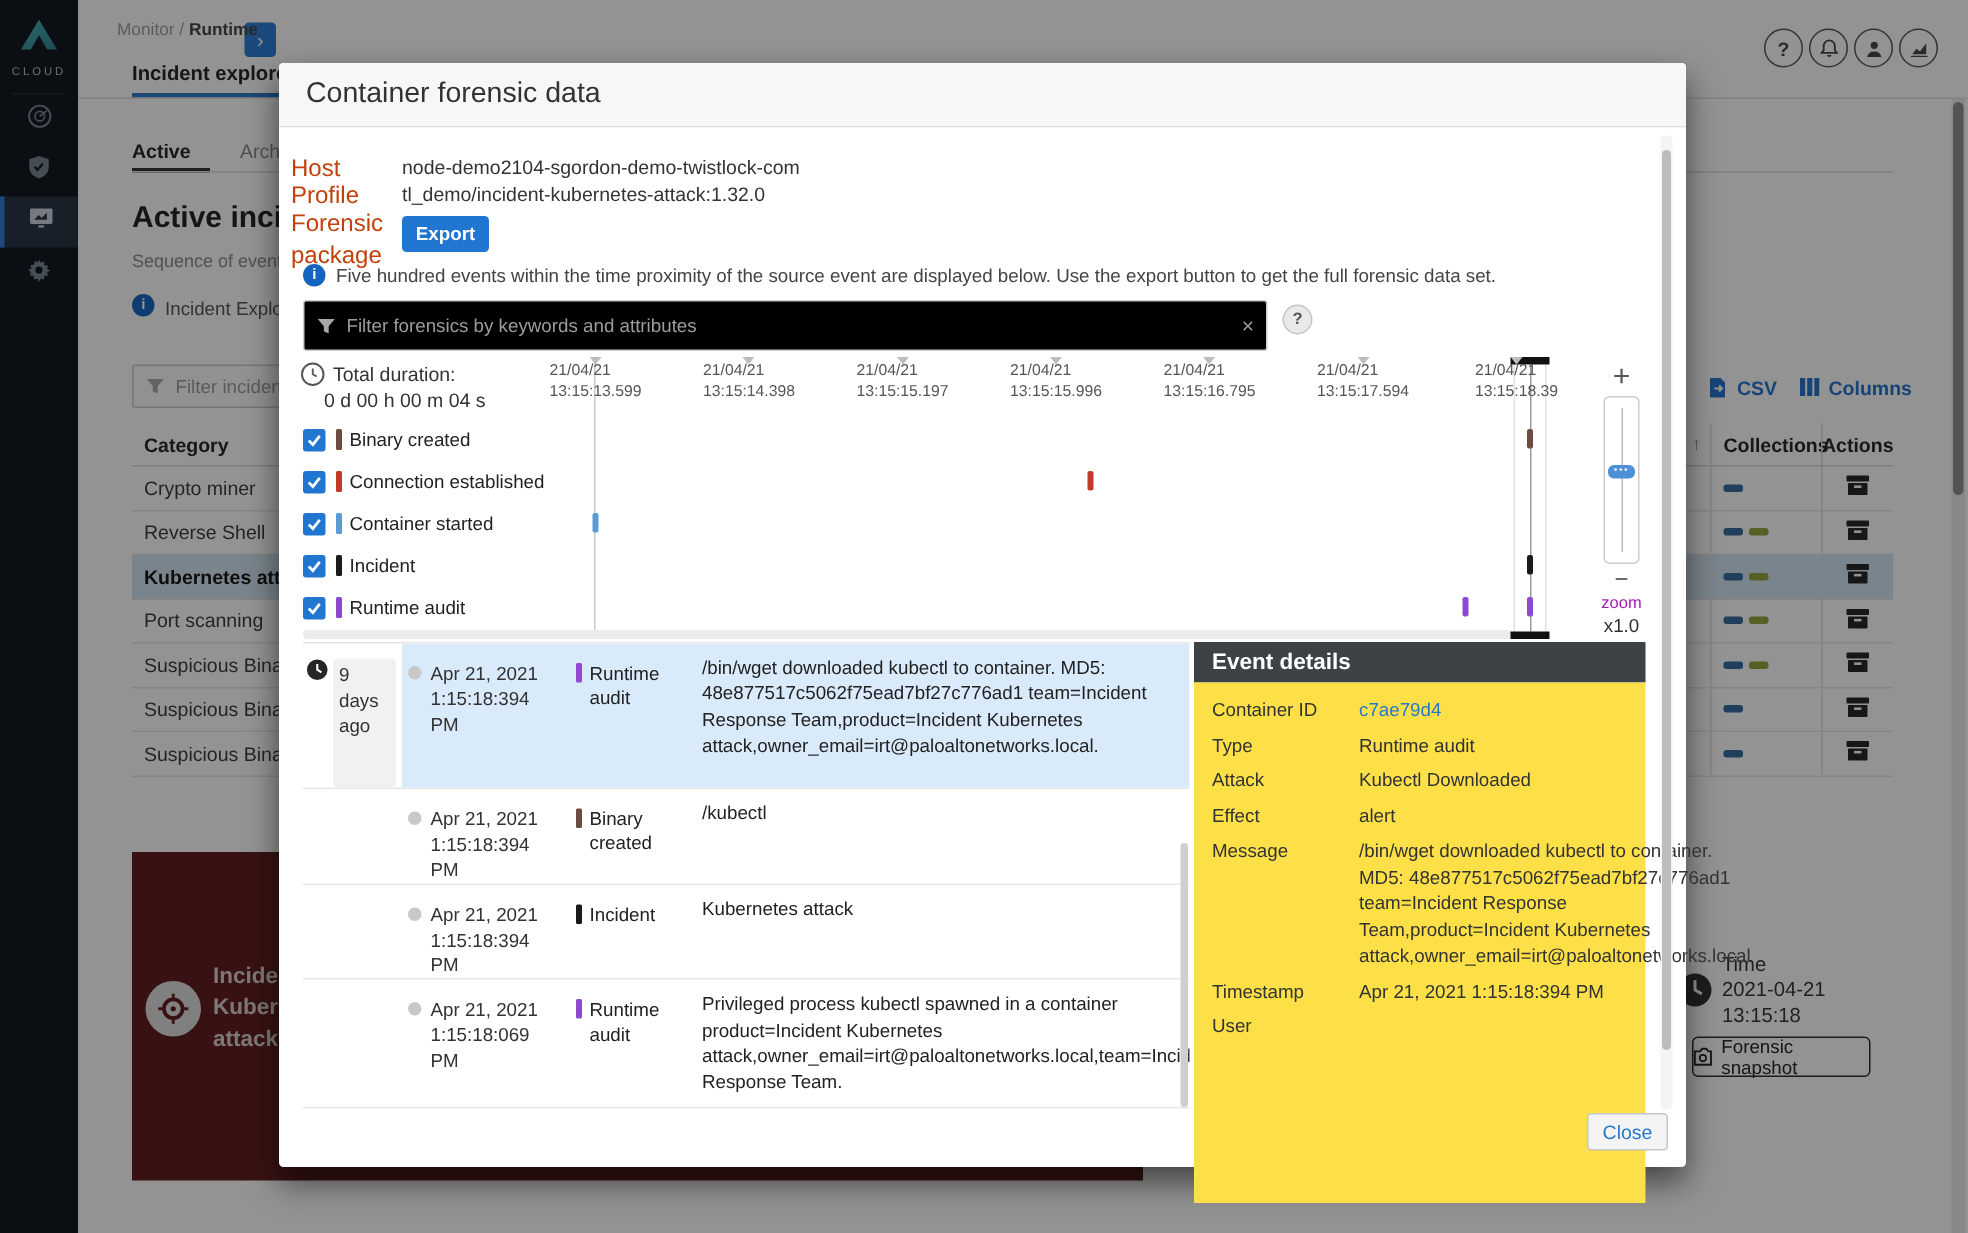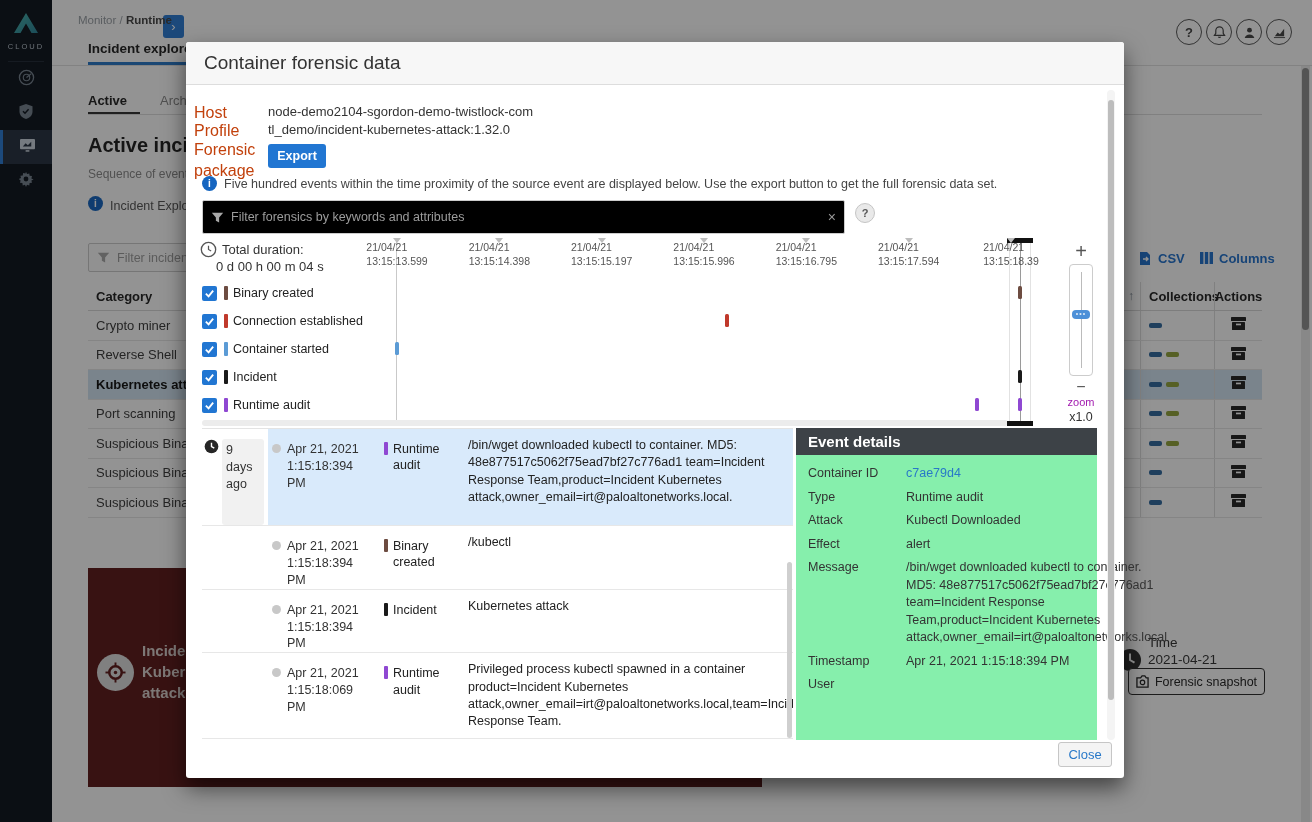--- a/index.html
+++ b/index.html
@@ -45,21 +45,21 @@
   .sort-arrow{color:#8a94a0;font-size:12px;padding-right:6px;font-weight:400}
   .pill{width:13px;height:5px;border-radius:2px;display:inline-block}
   .red-card{position:absolute;left:88px;top:568px;width:674px;height:219px;background:#5d1919;z-index:1}
   .red-card-icon{position:absolute;left:9px;top:86px;width:37px;height:37px;border-radius:50%;background:#ddd;display:flex;align-items:center;justify-content:center}
   .red-card-title{position:absolute;left:54px;top:72px;width:92px;font-size:15px;font-weight:600;color:#d8cfcc;line-height:1.4}
   .time-panel{position:absolute;left:1118px;top:635px;z-index:1;color:#333}
   .tp-clock{position:absolute;left:0;top:13px}
   .tp-label{position:absolute;left:30px;top:0;font-size:13.5px}
   .tp-date{position:absolute;left:30px;top:17px;font-size:13.5px;width:110px}
   .tp-time{position:absolute;left:30px;top:34px;font-size:13.5px}
-  .snap-btn{position:absolute;left:1128px;top:668px;width:137px;height:27px;border:1.5px solid #2b2b2b;border-radius:4px;background:#fff;display:flex;align-items:center;justify-content:center;gap:6px;font-size:12.5px;color:#222;z-index:1}
+  .snap-btn{position:absolute;left:1128px;top:691px;width:119px;height:27px;border:1.5px solid #2b2b2b;border-radius:4px;background:#fff;display:flex;align-items:center;justify-content:center;gap:6px;font-size:12.5px;color:#222;z-index:1}
   .pg-scroll-track{position:absolute;left:1301px;top:66px;width:9px;height:756px;background:#ececec;z-index:1}
   .pg-scroll-handle{position:absolute;left:1302px;top:68px;width:7px;height:262px;background:#8f8f8f;border-radius:4px;z-index:1}
 
   
   .overlay{position:absolute;left:0;top:0;width:1312px;height:822px;background:rgba(10,10,10,0.44);z-index:5}
   .modal{position:absolute;left:186px;top:42px;width:938px;height:736px;background:#fff;border-radius:3px;box-shadow:0 10px 22px rgba(0,0,0,0.55);z-index:10;font-size:13px;color:#333}
   .m-header{height:43px;background:#f7f7f7;border-bottom:1px solid #ddd;border-radius:3px 3px 0 0;display:flex;align-items:center;padding-left:18px}
   .m-title{font-size:19px;color:#333}
   .m-label{position:absolute;left:8px;font-size:16px;color:#c2410c}
   .m-value{position:absolute;left:82px;font-size:13px;color:#333}
@@ -105,21 +105,21 @@
   .c-date{padding:12px 6px 0 4px;display:flex;gap:6px;font-size:12.5px;color:#333;line-height:1.35}
   .dot{width:9px;height:9px;border-radius:50%;background:#c8c8c8;flex:none;margin-top:3px}
   .c-type{padding:12px 6px 0 4px;display:flex;gap:5px;font-size:12.5px;color:#222;line-height:1.3}
   .c-type .tk{width:4px;height:13px;border-radius:1px;flex:none;margin-top:1px}
   .c-msg{padding:8px 10px 8px 0;font-size:12.5px;color:#222;line-height:1.38}
   .r1{min-height:97px}.r2{min-height:47px}.r3{min-height:47px}.r4{min-height:83px}.r5{min-height:90px}
 
   
   .details{position:absolute;left:610px;top:386px;width:301px;height:312px}
   .det-header{height:27px;background:#3d4247;color:#fff;font-size:15px;font-weight:700;line-height:27px;padding-left:12px}
-  .det-body{background:#86efac;height:285px;padding:10px 12px;font-size:12.5px;color:#333}
+  .det-body{background:#fde047;height:347px;padding:10px 12px;font-size:12.5px;color:#333}
   .det-grid{display:grid;grid-template-columns:94px auto;row-gap:6px;column-gap:4px;line-height:1.4}
   .det-link{color:#2878c8}
 
   .m-scroll-track{position:absolute;left:921px;top:48px;width:8px;height:650px;background:#f4f4f4;border-radius:4px}
   .m-scroll-handle{position:absolute;left:922px;top:58px;width:6px;height:600px;background:#bdbdbd;border-radius:3px}
   .list-scroll-handle{position:absolute;left:601px;top:520px;width:5px;height:176px;background:#cfcfcf;border-radius:3px}
   .close-btn{position:absolute;left:872px;top:700px;width:54px;height:25px;background:#f4f4f4;border:1px solid #c6c6c6;border-radius:3px;color:#2878c8;font-size:13px;display:flex;align-items:center;justify-content:center}
 </style>
 </head>
 <body>

